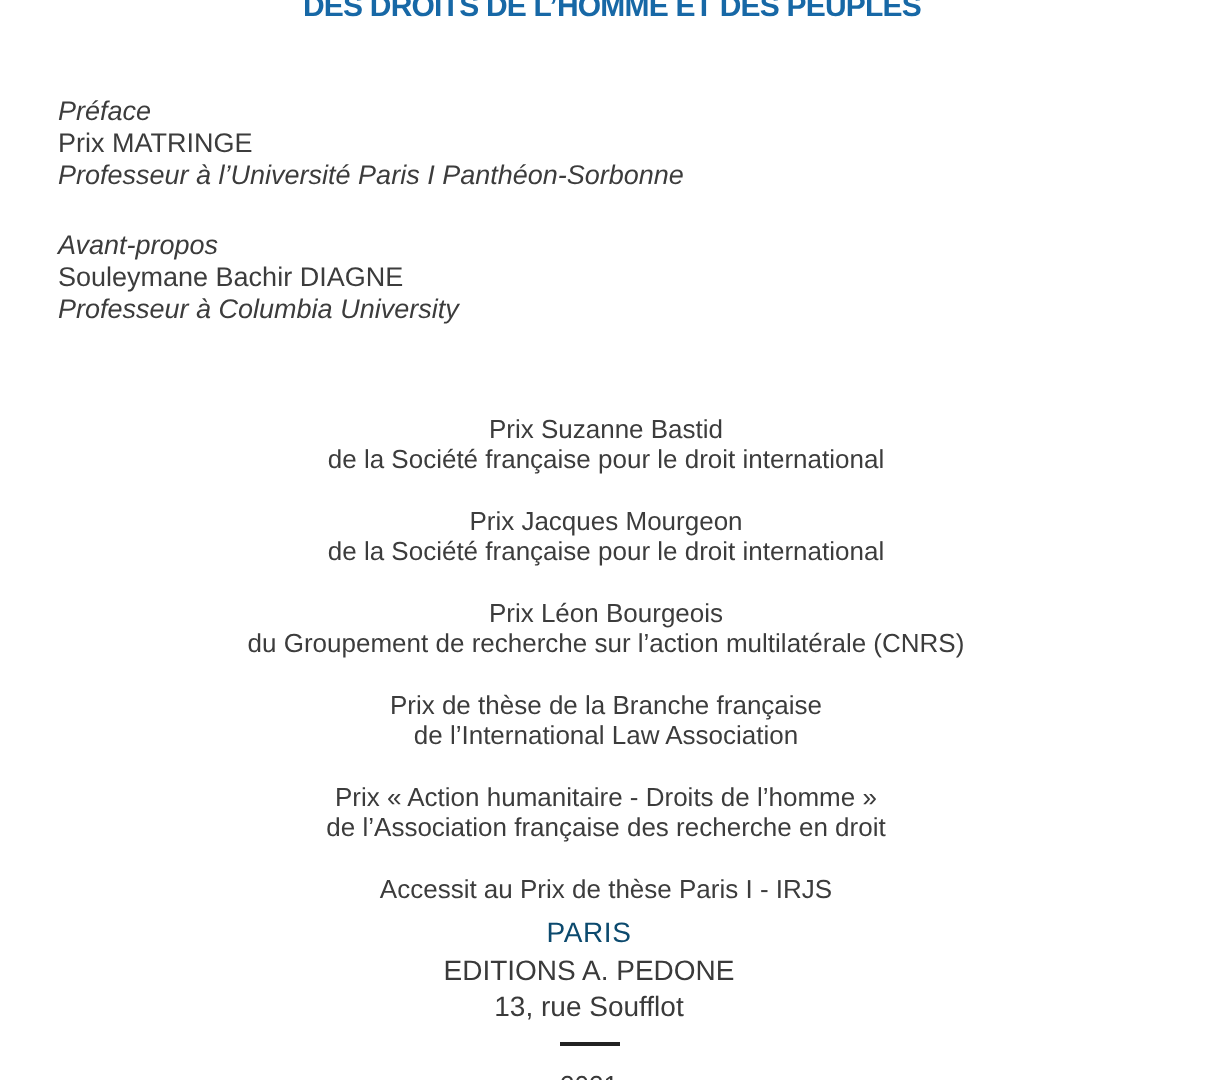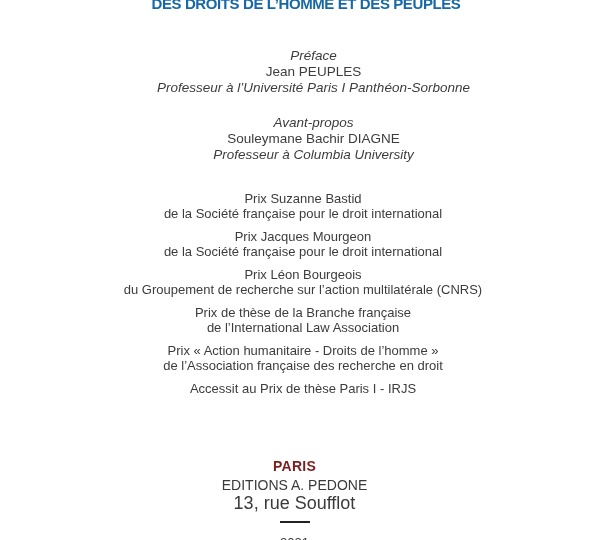--- a/index.html
+++ b/index.html
@@ -19,63 +19,62 @@
   }
   .title-text {
     display: block; margin-top: -4px;
     font-size: 15px; line-height: 16px; font-weight: 700;
     letter-spacing: -0.4px; white-space: nowrap;
     color: #1768a6;
   }
 
   .sec {
     position: absolute; left: 0; right: 14px;
-    text-align: center;
     font-size: 13.5px; line-height: 16px;
     color: #3c3c3c;
     padding-left: 29px;
   }
   .sec-preface { top: 48px; }
   .sec-avant   { top: 115px; }
   .it { font-style: italic; }
 
   .prizes {
     position: absolute; top: 191px; left: 0; right: 6px;
     text-align: center;
     font-size: 13px; line-height: 15px;
     color: #3c3c3c;
   }
-  .prize { margin-bottom: 8px; }
+  .prize { margin-bottom: 8px; margin-top: 16px; }
 
   .imprint {
     position: absolute; top: 457px; left: 0; right: 23px;
     text-align: center;
     font-size: 14px; line-height: 18.5px;
     color: #3a3a3a;
   }
-  .city { font-weight: 700; letter-spacing: 0.3px; color: #7f1d1d; }
-  .address { font-size: 18px; }
+  .city { font-weight: 400; letter-spacing: 0.3px; color: #0c4a6e; }
+  .address { font-size: 14px; }
   .rule {
     width: 30px; height: 2px; background: #222;
     margin: 8px auto 0 auto;
   }
   .year { margin-top: 11px; font-size: 13px; color: #3a3a3a; }
 </style>
 </head>
 <body>
 
 <div class="page">
 
   <div class="title-clip">
     <span class="title-text">DES DROITS DE L’HOMME ET DES PEUPLES</span>
   </div>
 
   <section class="sec sec-preface">
     <div class="it">Préface</div>
-    <div>Jean PEUPLES</div>
+    <div>Prix MATRINGE</div>
     <div class="it">Professeur à l’Université Paris I Panthéon-Sorbonne</div>
   </section>
 
   <section class="sec sec-avant">
     <div class="it">Avant-propos</div>
     <div>Souleymane Bachir DIAGNE</div>
     <div class="it">Professeur à Columbia University</div>
   </section>
 
   <section class="prizes">

